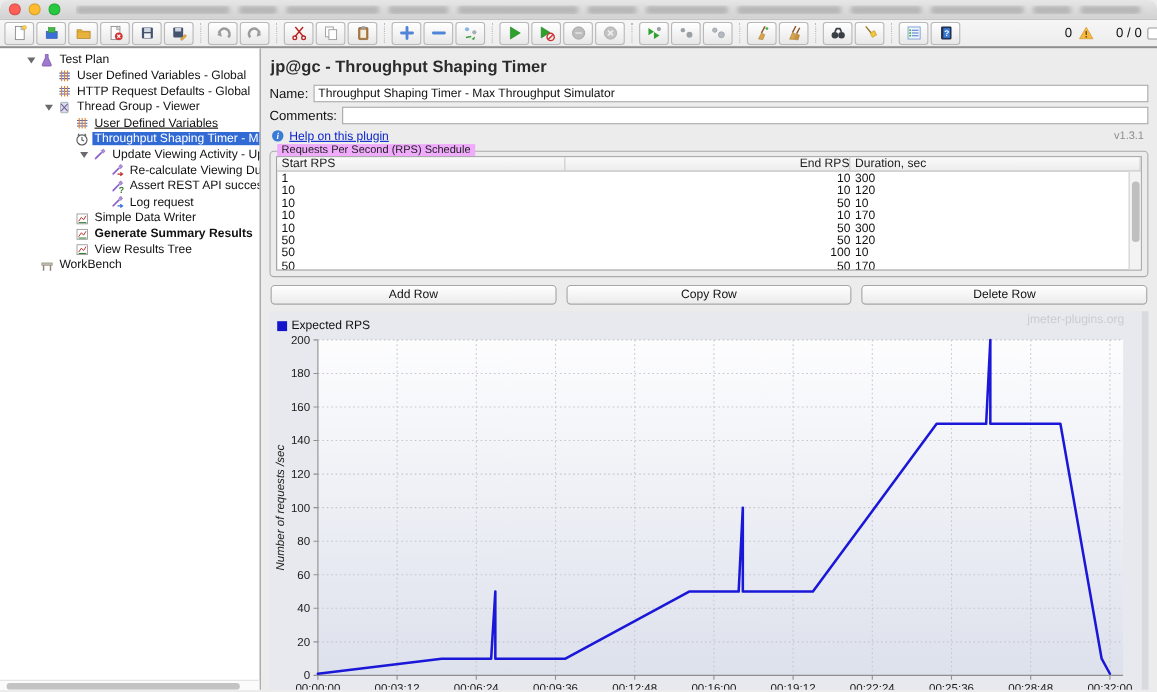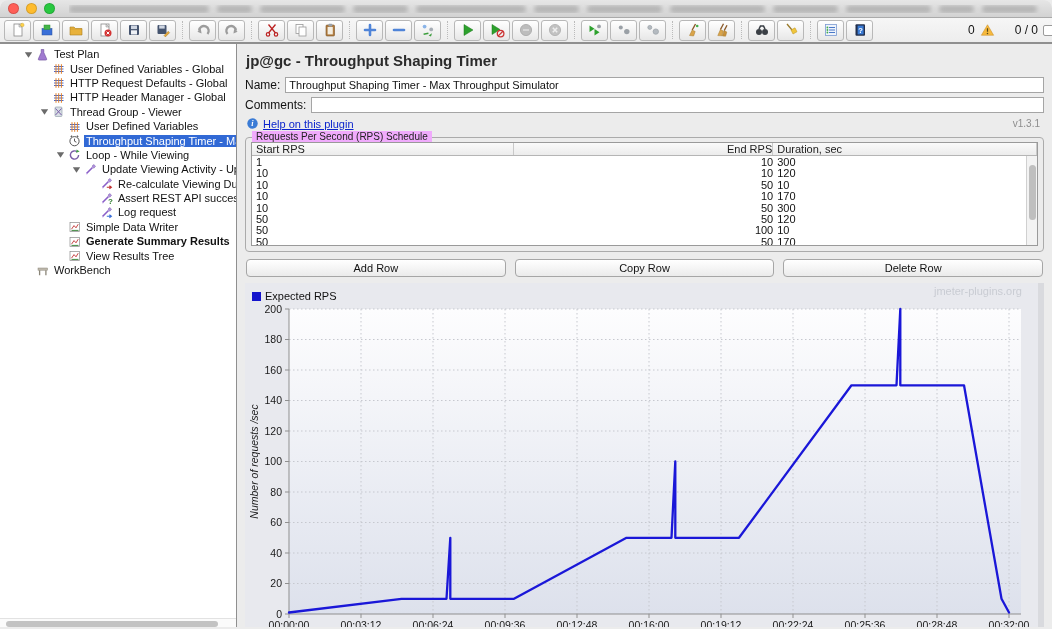--- a/index.html
+++ b/index.html
@@ -405,77 +405,53 @@
           <span class="tspacer"></span>
           <span class="ticon">
             <svg width="13" height="13" viewBox="0 0 13 13">
               <path d="M2 4.5 h9.5 M2 7 h9.5 M2 9.5 h9.5" stroke="#4a68c8" stroke-width="1"></path>
               <path d="M4 2.2 v9.6 M6.7 2.2 v9.6 M9.4 2.2 v9.6" stroke="#e0822e" stroke-width="1"></path>
             </svg>
           </span>
           <span class="tlabel">HTTP Request Defaults - Global</span>
         </div>
         <div class="tree-row" style="padding-left: 20px;">
-          <span class="tspacer"></span>
-          <span class="ticon">
-            <svg width="13" height="13" viewBox="0 0 13 13">
-              <path d="M2 4.5 h9.5 M2 7 h9.5 M2 9.5 h9.5" stroke="#4a68c8" stroke-width="1"></path>
-              <path d="M4 2.2 v9.6 M6.7 2.2 v9.6 M9.4 2.2 v9.6" stroke="#e0822e" stroke-width="1"></path>
-            </svg>
-          </span>
-          <span class="tlabel">HTTP Header Manager - Global</span>
-        </div>
-        <div class="tree-row" style="padding-left: 20px;">
           <span class="tri">
             <svg width="11" height="11" viewBox="0 0 12 12">
               <path d="M2 3.5 L10 3.5 L6 9.5 z" fill="#6b6b6b"></path>
             </svg>
           </span>
           <span class="ticon">
             <svg width="13" height="13" viewBox="0 0 13 13">
               <rect x="3" y="2" width="7" height="9.5" rx="1" fill="#d8dee4" stroke="#8a98a5" stroke-width="0.6"></rect>
               <path d="M3.5 3.5 l6 6.5 M9.5 3.5 l-6 6.5" stroke="#7a5fa8" stroke-width="1"></path>
             </svg>
           </span>
           <span class="tlabel">Thread Group - Viewer</span>
         </div>
-        <div class="tree-row" style="padding-left: 36px;">
+        <div class="tree-row" style="padding-left: 36px; text-decoration: underline;">
           <span class="tspacer"></span>
           <span class="ticon">
             <svg width="13" height="13" viewBox="0 0 13 13">
               <path d="M2 4.5 h9.5 M2 7 h9.5 M2 9.5 h9.5" stroke="#4a68c8" stroke-width="1"></path>
               <path d="M4 2.2 v9.6 M6.7 2.2 v9.6 M9.4 2.2 v9.6" stroke="#e0822e" stroke-width="1"></path>
             </svg>
           </span>
           <span class="tlabel">User Defined Variables</span>
         </div>
         <div class="tree-row selected" style="padding-left: 36px;">
           <span class="tspacer"></span>
           <span class="ticon">
             <svg width="13" height="13" viewBox="0 0 13 13">
               <path d="M4 1.6 L2.8 3.2 M9 1.6 L10.2 3.2" stroke="#555" stroke-width="1.1"></path>
               <circle cx="6.5" cy="7.2" r="4.6" fill="#fff" stroke="#555" stroke-width="1"></circle>
               <path d="M6.5 4.6 V7.2 L8.4 8.2" stroke="#555" stroke-width="1" fill="none"></path>
             </svg>
           </span>
           <span class="tlabel">Throughput Shaping Timer - Max Throughput Simulator</span>
-        </div>
-        <div class="tree-row" style="padding-left: 36px;">
-          <span class="tri">
-            <svg width="11" height="11" viewBox="0 0 12 12">
-              <path d="M2 3.5 L10 3.5 L6 9.5 z" fill="#6b6b6b"></path>
-            </svg>
-          </span>
-          <span class="ticon">
-            <svg width="13" height="13" viewBox="0 0 13 13">
-              <path d="M10.6 7 a4.1 4.1 0 1 1 -1.3 -3" fill="none" stroke="#7a5fa8" stroke-width="1.4"></path>
-              <path d="M8.6 1.4 l3 2.2 -3.4 1.2 z" fill="#43a047"></path>
-            </svg>
-          </span>
-          <span class="tlabel">Loop - While Viewing</span>
         </div>
         <div class="tree-row" style="padding-left: 52px;">
           <span class="tri">
             <svg width="11" height="11" viewBox="0 0 12 12">
               <path d="M2 3.5 L10 3.5 L6 9.5 z" fill="#6b6b6b"></path>
             </svg>
           </span>
           <span class="ticon">
             <svg width="13" height="13" viewBox="0 0 13 13">
               <path d="M2.5 10.5 L8.5 4.5" stroke="#8a5fc8" stroke-width="1.6"></path>

